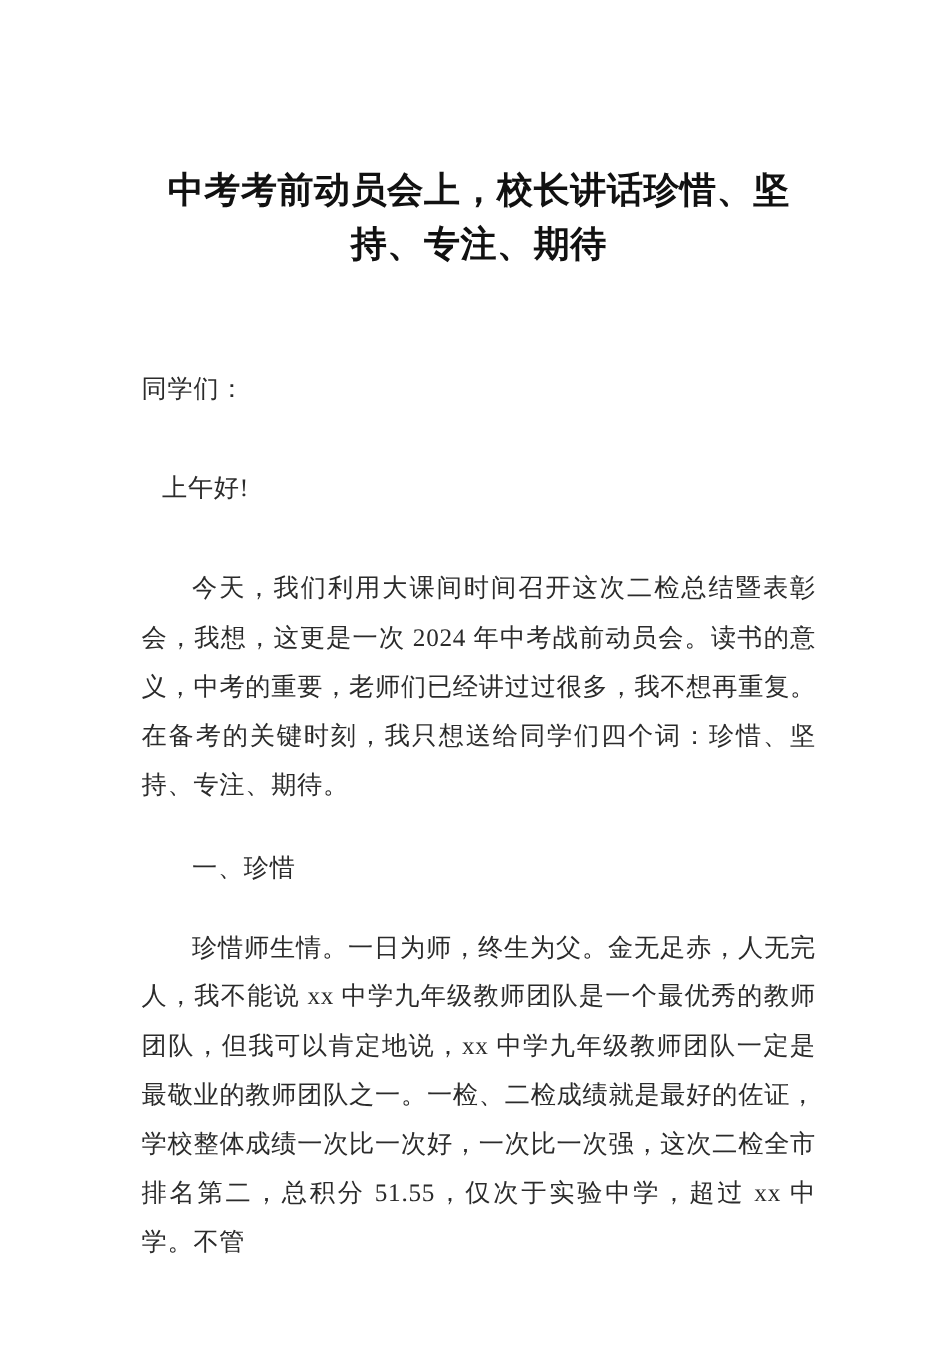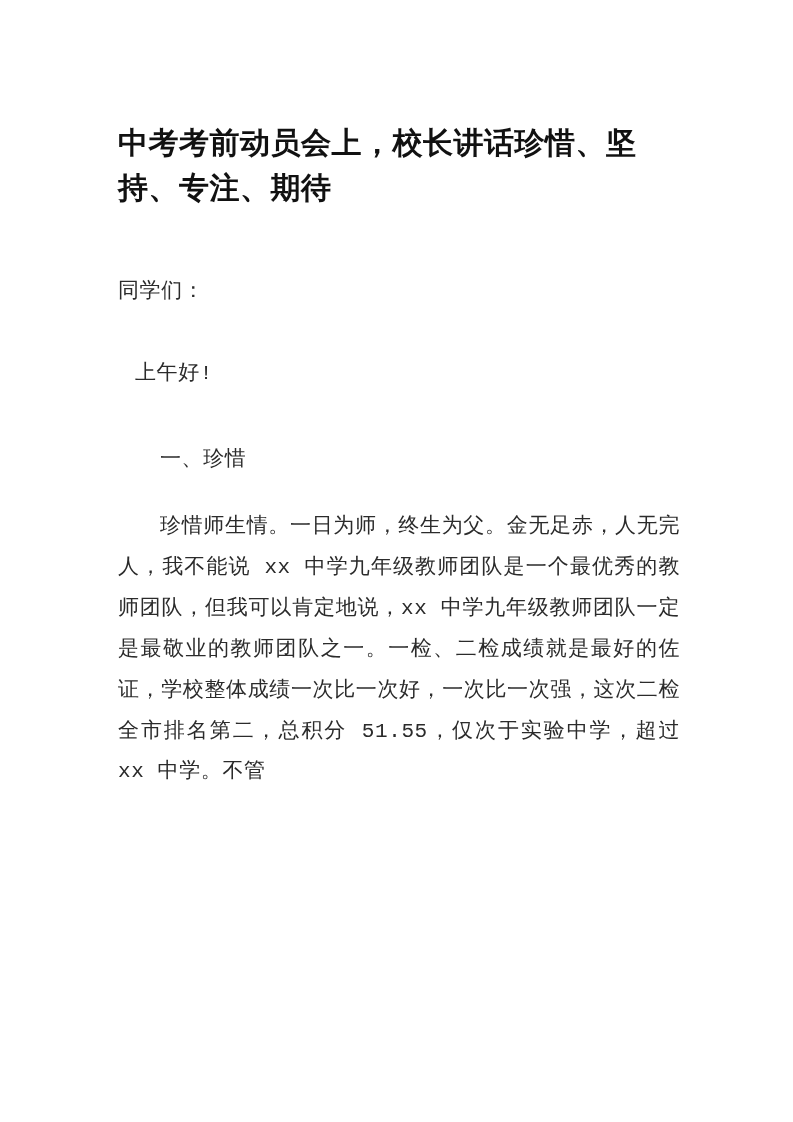--- a/index.html
+++ b/index.html
@@ -24,41 +24,41 @@
 
   .content {
     position: absolute;
     left: 118px;
     top: 0;
     width: 562px;
   }
 
   
   .doc-title {
-    margin: 0;
+    margin: 16px;
     padding-top: 120px;
     font-size: 30px;
     line-height: 1.50;
     font-weight: bold;
-    text-align: left;
+    text-align: center;
     letter-spacing: 0.5px;
     color: #111111;
     font-family: "Liberation Serif", "DejaVu Serif", serif;
   }
 
   
   .body-text {
     font-size: 21px;
     line-height: 1.95;
     color: #2b2b2b;
     text-align: justify;
     text-justify: inter-ideograph;
     font-weight: normal;
     letter-spacing: 0.6px;
-    font-family: Liberation Mono, monospace;
+    font-family: Liberation Serif, serif;
   }
 
   .salutation {
     margin: 0;
     padding-top: 62px;
   }
 
   .greeting {
     margin: 17px;
     padding-top: 24px;
@@ -87,19 +87,20 @@
 
 <div class="page">
   <div class="content">
 
     <h1 class="doc-title">中考考前动员会上，校长讲话珍惜、坚持、专注、期待</h1>
 
     <p class="body-text salutation">同学们：</p>
 
     <p class="body-text greeting">上午好!</p>
 
+    <p class="body-text para">今天，我们利用大课间时间召开这次二检总结暨表彰会，我想，这更是一次 2024 年中考战前动员会。读书的意义，中考的重要，老师们已经讲过过很多，我不想再重复。在备考的关键时刻，我只想送给同学们四个词：珍惜、坚持、专注、期待。</p>
 
     <p class="body-text section-heading">一、珍惜</p>
 
     <p class="body-text para-last">珍惜师生情。一日为师，终生为父。金无足赤，人无完人，我不能说 xx 中学九年级教师团队是一个最优秀的教师团队，但我可以肯定地说，xx 中学九年级教师团队一定是最敬业的教师团队之一。一检、二检成绩就是最好的佐证，学校整体成绩一次比一次好，一次比一次强，这次二检全市排名第二，总积分 51.55，仅次于实验中学，超过 xx 中学。不管</p>
 
   </div>
 </div>
 
 </body></html>

